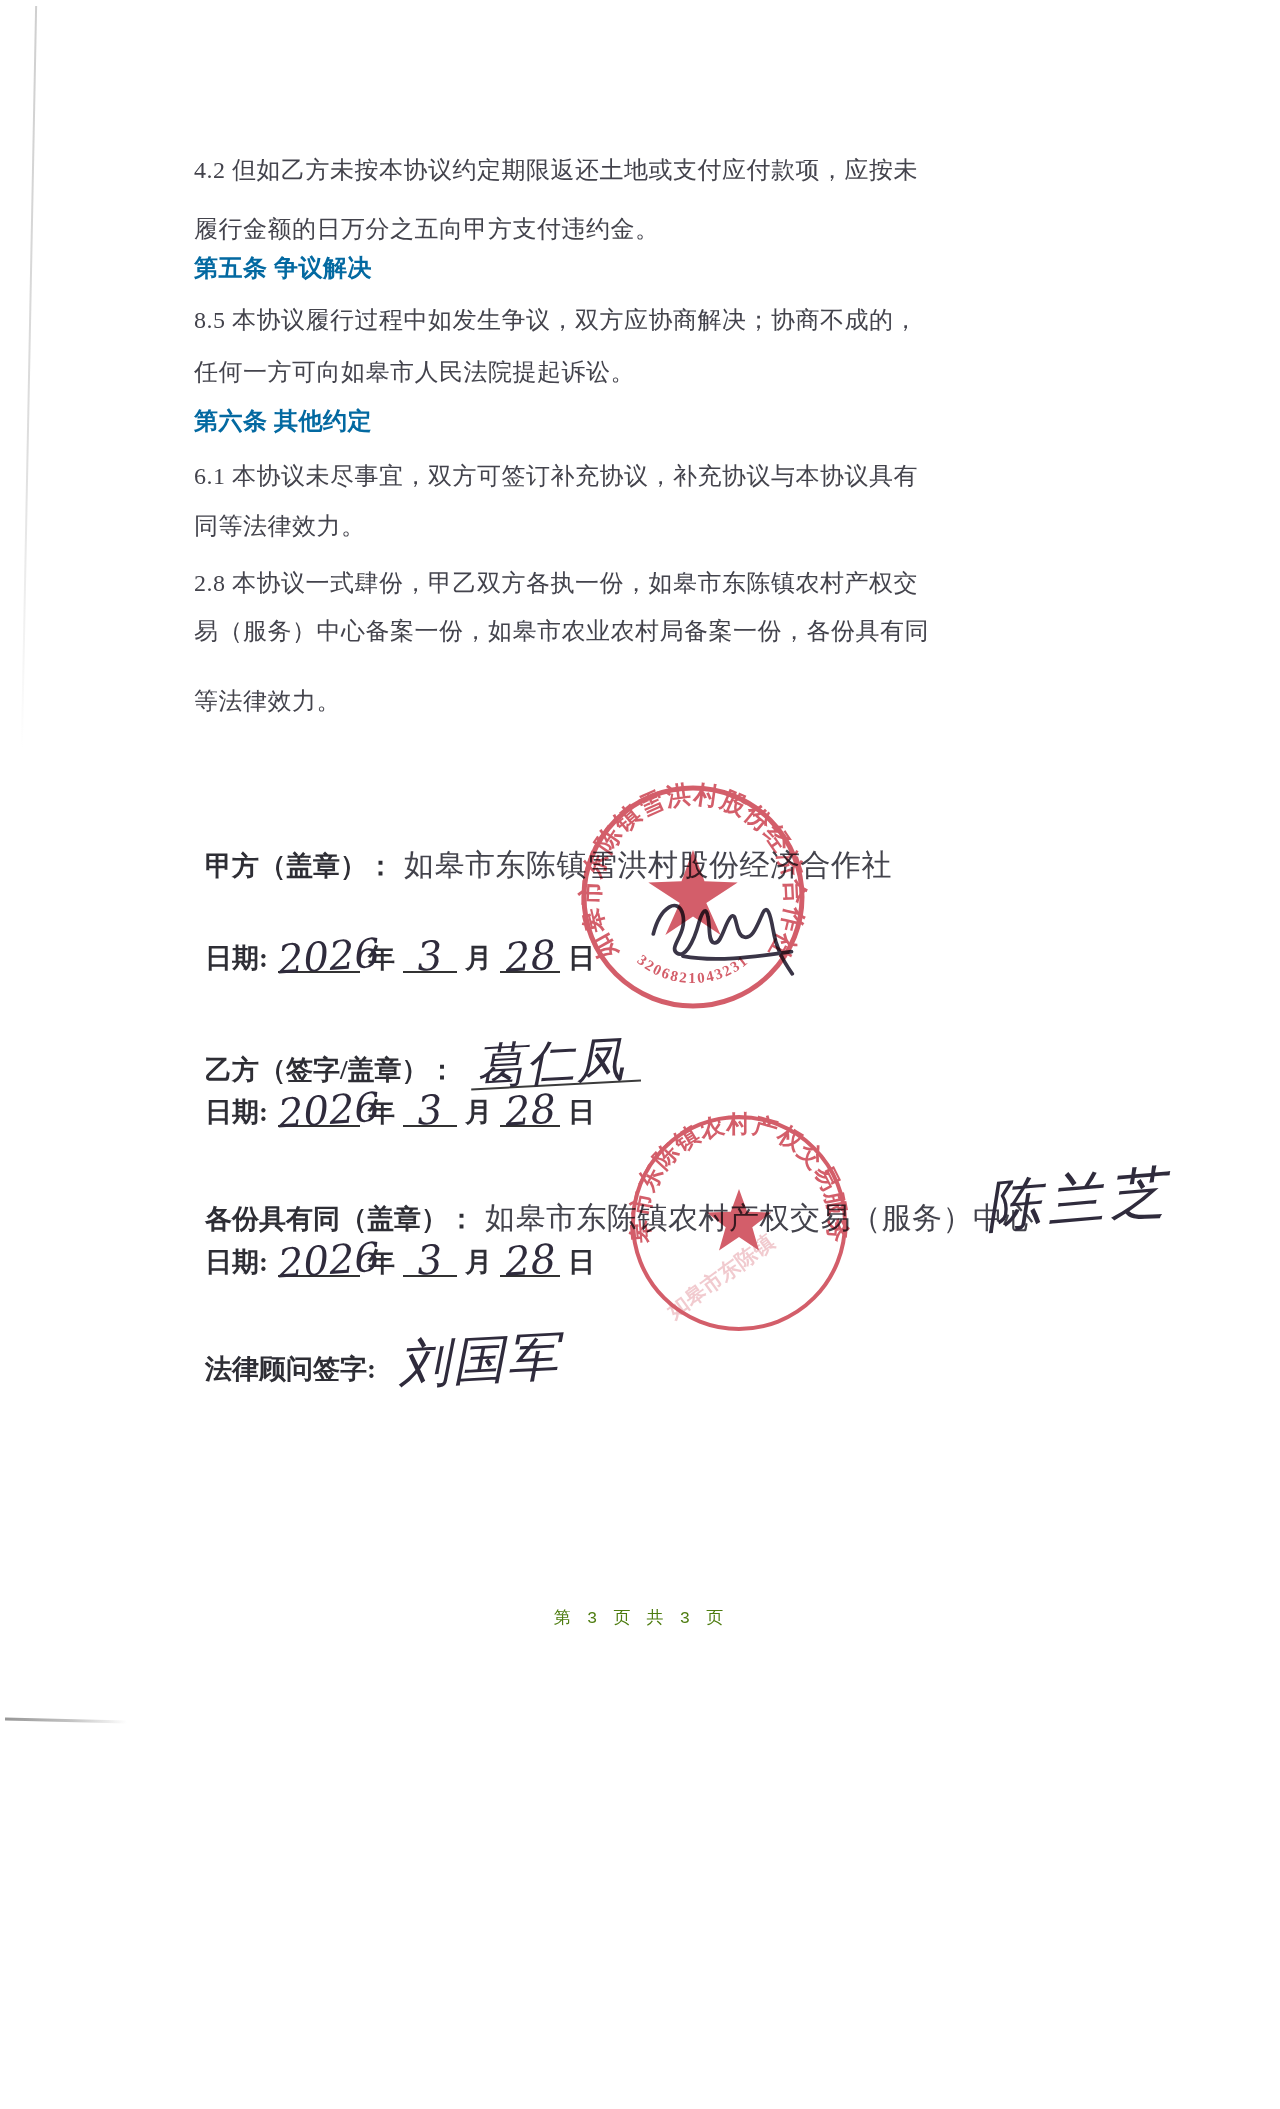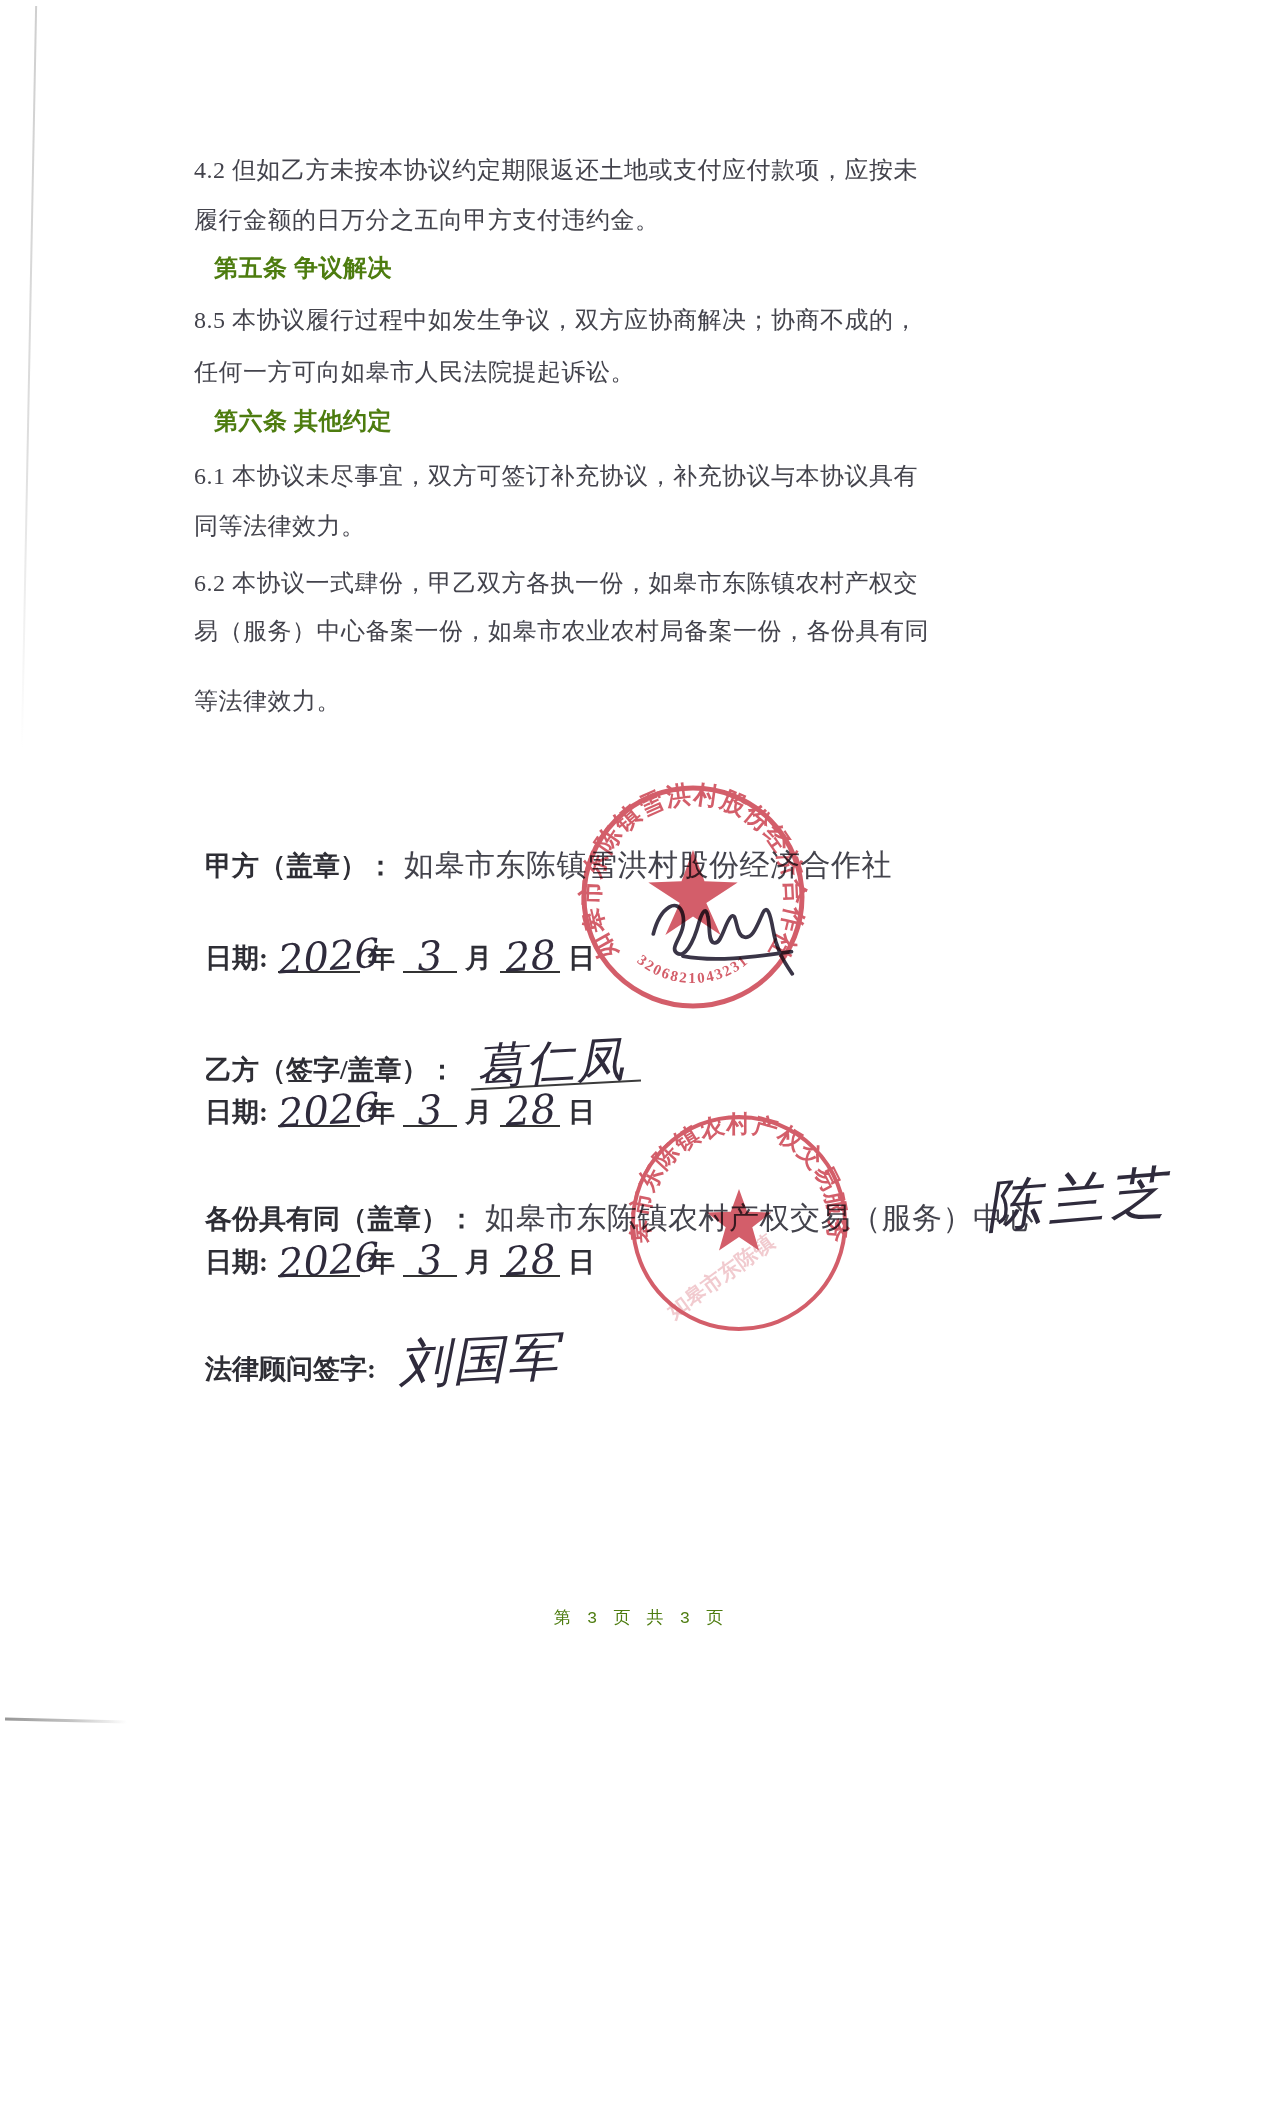--- a/index.html
+++ b/index.html
@@ -10,21 +10,21 @@
   
   .edge-v{position:absolute;left:28px;top:6px;width:2px;height:742px;
     background:linear-gradient(to bottom,#cfcfcf,#dedede 60%,rgba(255,255,255,0));
     transform:rotate(1.1deg);}
   .edge-h{position:absolute;left:5px;top:1719px;width:122px;height:3px;
     background:linear-gradient(to right,#969696,#c4c4c4 55%,rgba(255,255,255,0));
     transform:rotate(1.4deg);}
   
   .line{position:absolute;left:194px;width:900px;height:50px;font-size:24px;line-height:50px;
     letter-spacing:.5px;white-space:nowrap;color:#43434c;}
-  .hd{font-weight:bold;color:#4d7c0f;margin-left:20px;}
+  .hd{font-weight:bold;color:#0369a1;}
   
   .row{position:absolute;left:205px;display:flex;align-items:baseline;white-space:nowrap;}
   .lbl{font-weight:bold;font-size:27px;color:#2e2e35;letter-spacing:0;text-align:center;}
   .val{font-size:30px;color:#43434c;margin-left:10px;letter-spacing:.5px;}
   .sigline{display:inline-block;width:182px;border-bottom:2px solid #3b3b3b;height:30px;margin-left:8px;}
   
   .date-row .unit{font-weight:bold;font-size:27px;color:#2e2e35;margin:0 8px;}
   .slot{display:inline-block;border-bottom:2px solid #323232;text-align:center;position:relative;}
   .slot.yr{width:82px;margin-left:10px;}
   .slot.mo{width:54px;}
@@ -43,28 +43,28 @@
 </style>
 </head>
 <body>
 
 <div class="page">
 
   <div class="edge-v"></div>
   <div class="edge-h"></div>
 
   <div class="line" style="top:145px">4.2 但如乙方未按本协议约定期限返还土地或支付应付款项，应按未</div>
-  <div class="line" style="top:195px">履行金额的日万分之五向甲方支付违约金。</div>
+  <div class="line" style="top:204px">履行金额的日万分之五向甲方支付违约金。</div>
   <div class="line hd" style="top:243px">第五条 争议解决</div>
   <div class="line" style="top:295px">8.5 本协议履行过程中如发生争议，双方应协商解决；协商不成的，</div>
   <div class="line" style="top:347px">任何一方可向如皋市人民法院提起诉讼。</div>
   <div class="line hd" style="top:396px">第六条 其他约定</div>
   <div class="line" style="top:451px">6.1 本协议未尽事宜，双方可签订补充协议，补充协议与本协议具有</div>
   <div class="line" style="top:501px">同等法律效力。</div>
-  <div class="line" style="top:558px">6.2 本协议一式肆份，甲乙双方各执一份，如皋市东陈镇农村产权交</div>
+  <div class="line" style="top:558px">2.8 本协议一式肆份，甲乙双方各执一份，如皋市东陈镇农村产权交</div>
   <div class="line" style="top:606px">易（服务）中心备案一份，如皋市农业农村局备案一份，各份具有同</div>
   <div class="line" style="top:676px">等法律效力。</div>
 
   <div class="row" style="top:845px">
     <span class="lbl">甲方（盖章）：</span>
     <span class="val">如皋市东陈镇雪洪村股份经济合作社</span>
   </div>
   <div class="row date-row" style="top:938px">
     <span class="lbl">日期:</span>
     <span class="slot yr"><span class="ink">2026</span></span>

